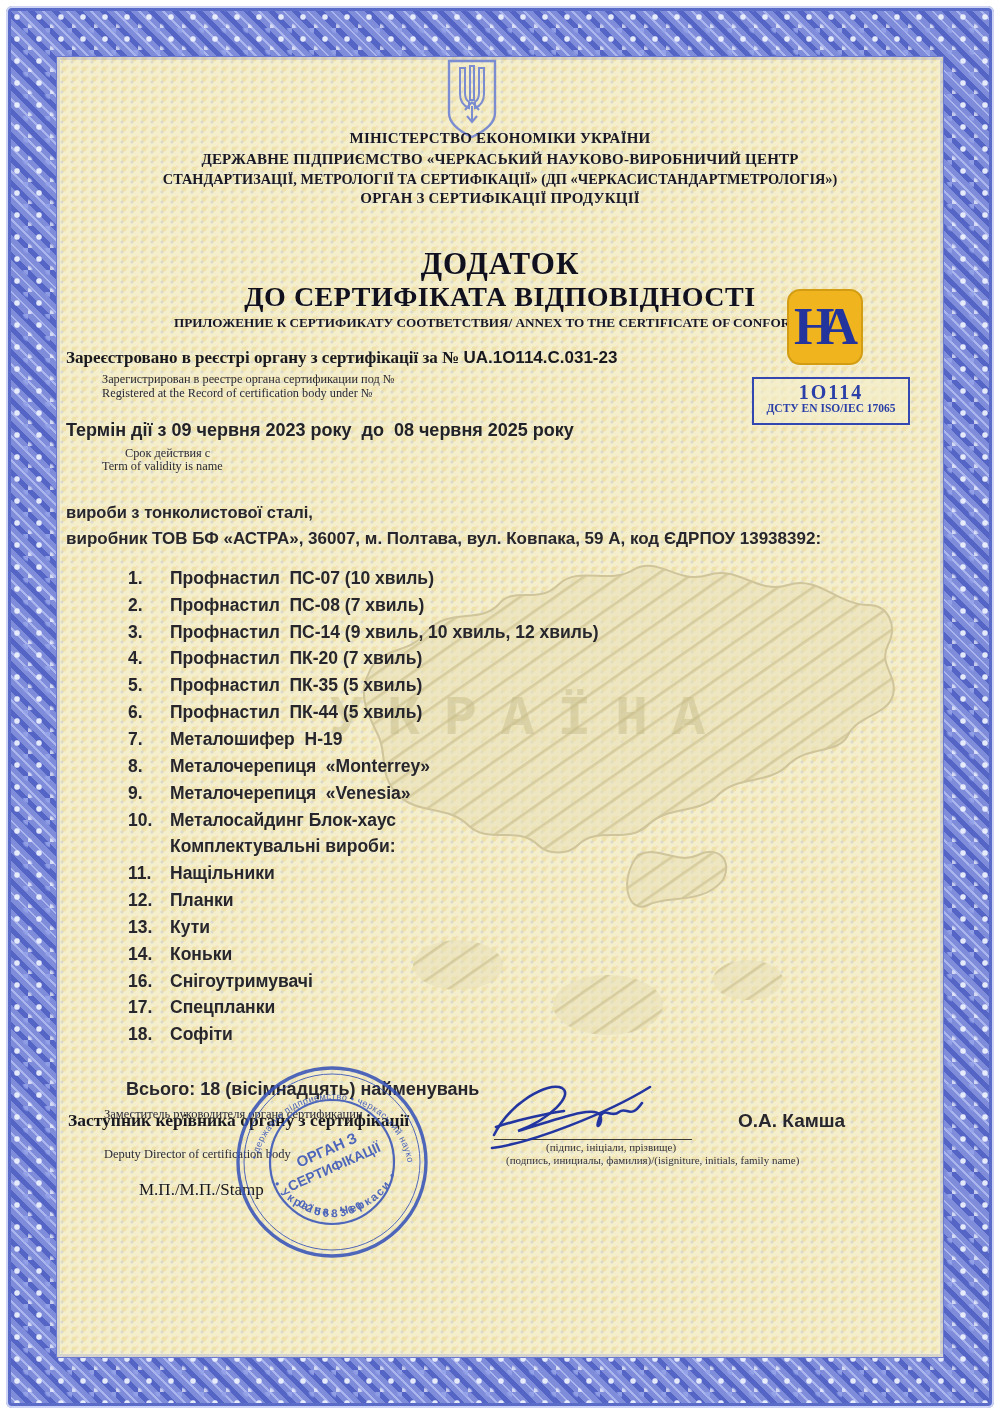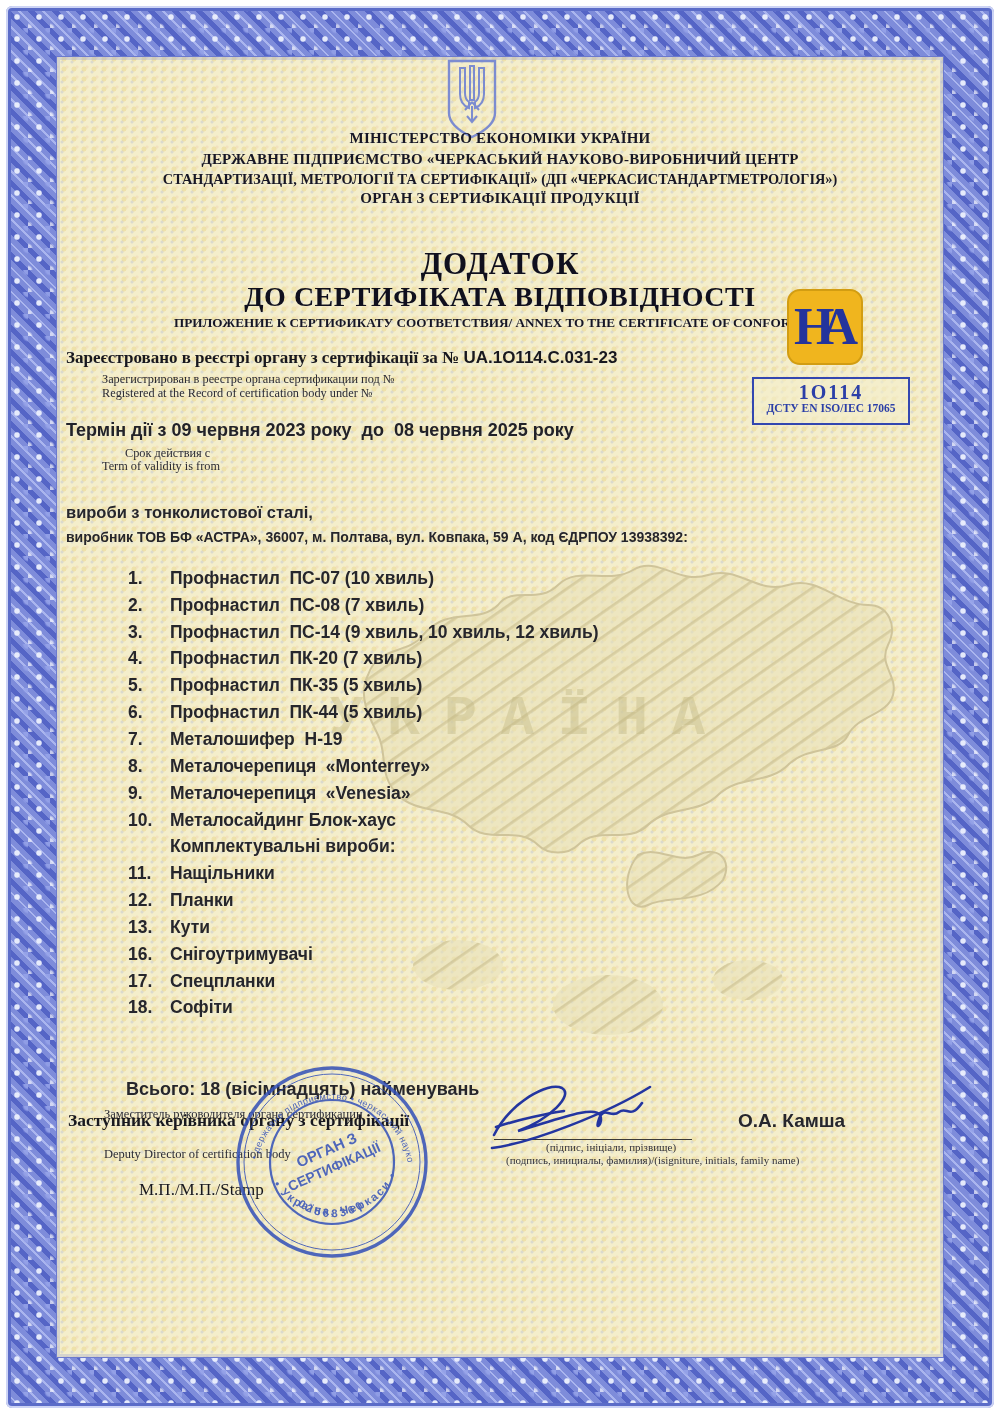--- a/index.html
+++ b/index.html
@@ -101,24 +101,24 @@
     <div id="acc-code">1О114</div>
     <div id="acc-std">ДСТУ EN ISO/IEC 17065</div>
   </div>
 
   <div class="abs z2" style="left:66px;top:348px;font-size:17px;color:#18181f;"><span class="serifB">Зареєстровано в реєстрі органу з сертифікації за № </span><span class="sansB">UA.1О114.С.031-23</span></div>
   <div class="abs serif small z2" style="left:66px;top:372px;">Зарегистрирован в реестре органа сертификации под №</div>
   <div class="abs serif small z2" style="left:66px;top:386px;">Registered at the Record of certification body under №</div>
 
   <div class="abs sansB pre z2" style="left:66px;top:420px;font-size:18px;color:#222229;">Термін дії з 09 червня 2023 року  до  08 червня 2025 року</div>
   <div class="abs serif small z2" style="left:73px;top:446px;margin-left:16px;">Срок действия с</div>
-  <div class="abs serif small z2" style="left:66px;top:459px;">Term of validity is from</div>
+  <div class="abs serif small z2" style="left:66px;top:459px;">Term of validity is name</div>
 
   <div class="abs sansB z2" style="left:66px;top:503px;font-size:16.5px;color:#26262c;">вироби з тонколистової сталі,</div>
-  <div class="abs sansB z2" style="left:66px;top:529px;font-size:14px;color:#26262c;text-align:right;">виробник ТОВ БФ «АСТРА», 36007, м. Полтава, вул. Ковпака, 59 А, код ЄДРПОУ 13938392:</div>
+  <div class="abs sansB z2" style="left:66px;top:529px;font-size:17px;color:#26262c;text-align:right;">виробник ТОВ БФ «АСТРА», 36007, м. Полтава, вул. Ковпака, 59 А, код ЄДРПОУ 13938392:</div>
 
   <div id="list">
     <div class="row">
         <span class="num">1.</span>
         <span class="itxt">Профнастил  ПС-07 (10 хвиль)</span>
       </div>
     <div class="row">
         <span class="num">2.</span>
         <span class="itxt">Профнастил  ПС-08 (7 хвиль)</span>
       </div>
@@ -162,20 +162,24 @@
         <span class="num">11.</span>
         <span class="itxt">Нащільники</span>
       </div>
     <div class="row">
         <span class="num">12.</span>
         <span class="itxt">Планки</span>
       </div>
     <div class="row">
         <span class="num">13.</span>
         <span class="itxt">Кути</span>
+      </div>
+    <div class="row">
+        <span class="num">14.</span>
+        <span class="itxt">Коньки</span>
       </div>
     <div class="row">
         <span class="num">16.</span>
         <span class="itxt">Снігоутримувачі</span>
       </div>
     <div class="row">
         <span class="num">17.</span>
         <span class="itxt">Спецпланки</span>
       </div>
     <div class="row">

